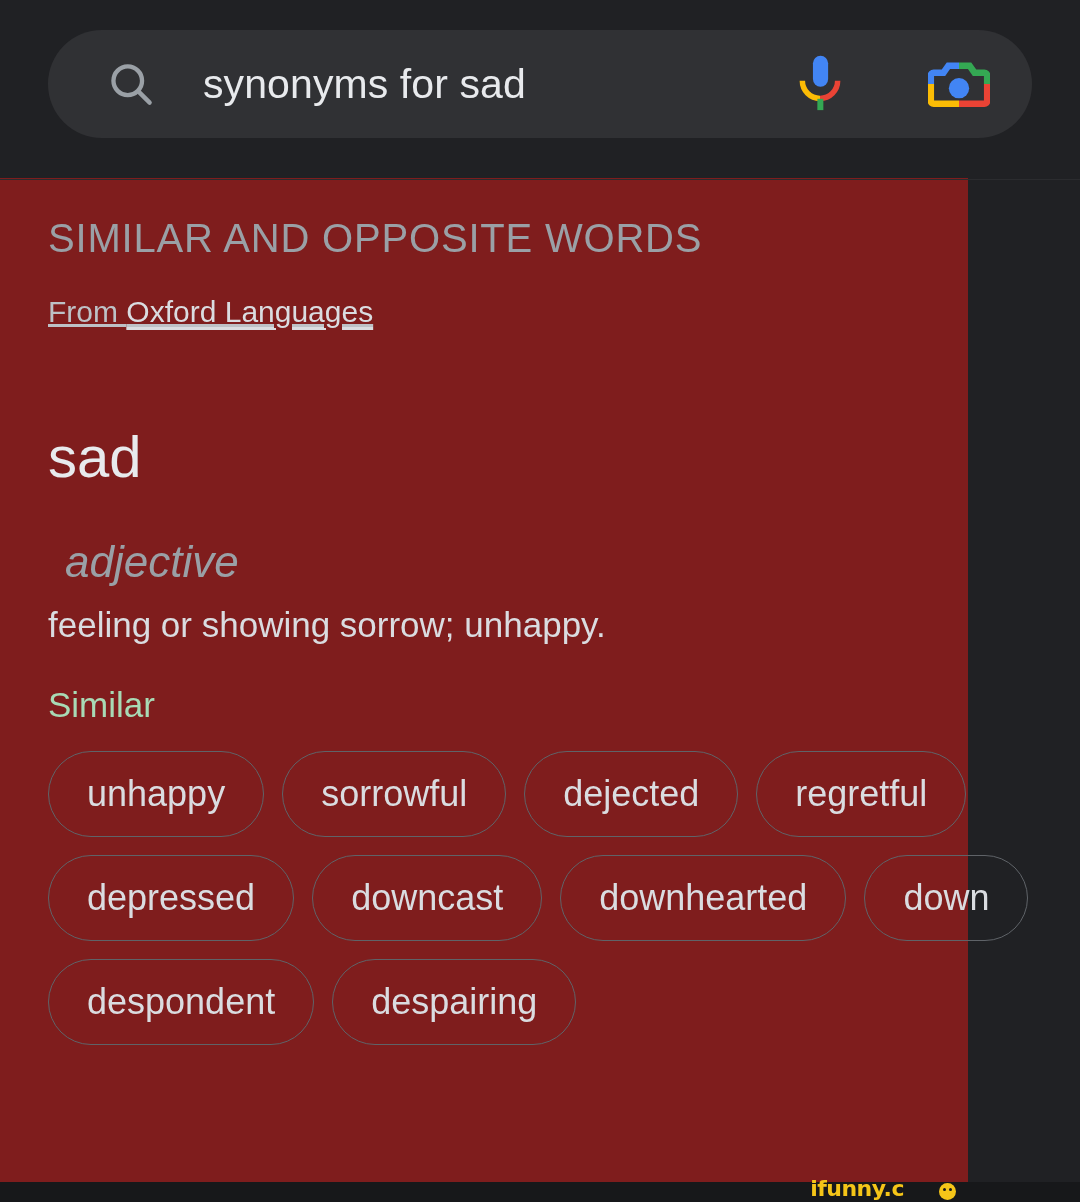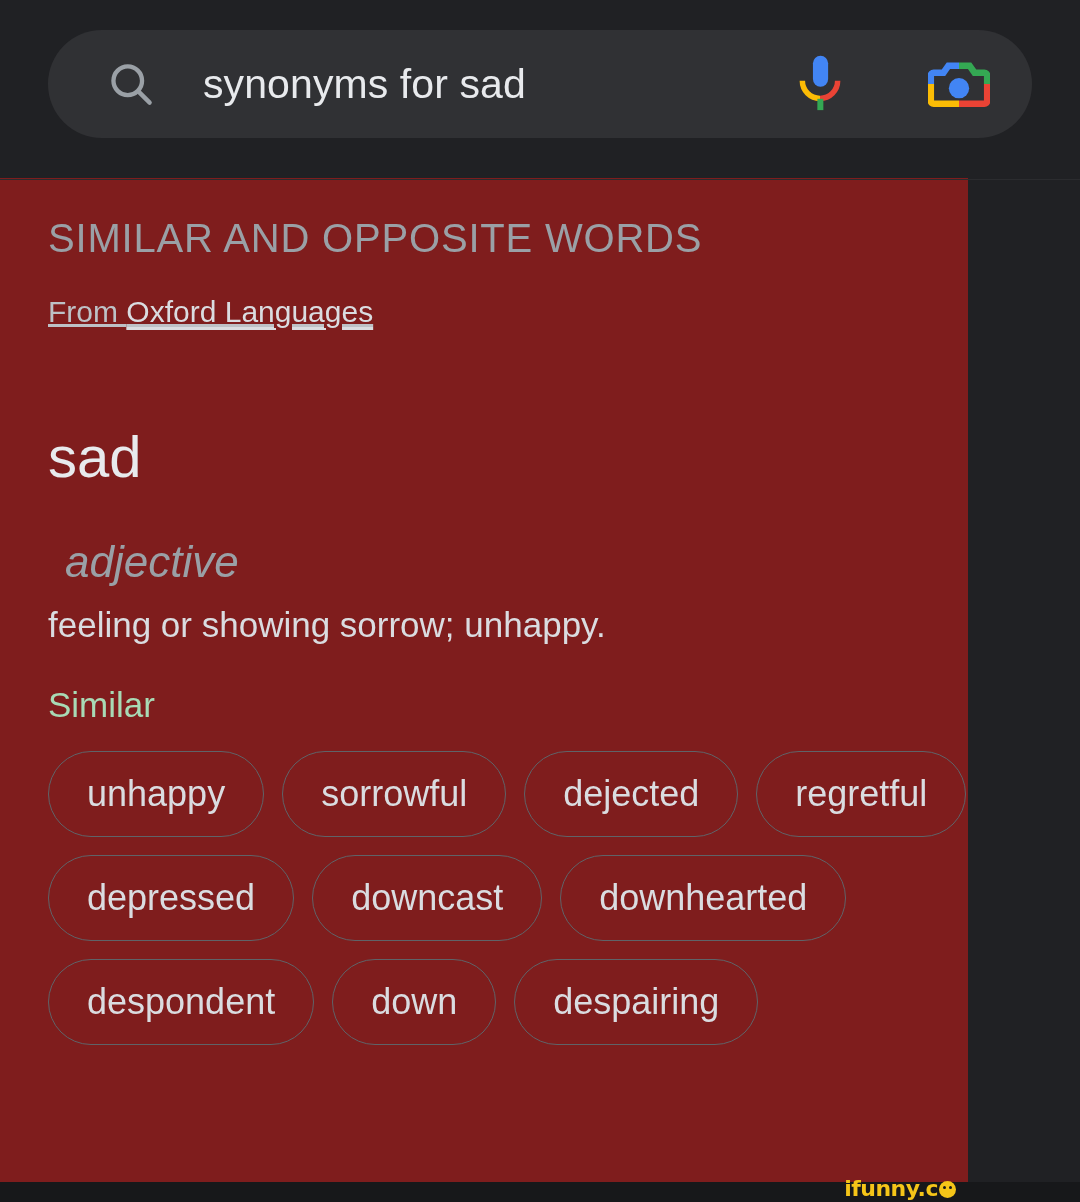--- a/index.html
+++ b/index.html
@@ -201,22 +201,23 @@
   .watermark {
     position: absolute;
     right: 12px;
     bottom: 2px;
     font-size: 22px;
     font-weight: bold;
     color: #f5c518;
     font-family: "DejaVu Sans", sans-serif;
     letter-spacing: -0.5px;
     display: flex;
-    align-items: center;
+    align-items: flex-end;
     line-height: 1;
+    gap: 34px;
   }
   .watermark .smiley {
     display: inline-block;
     width: 17px;
     height: 17px;
     border-radius: 50%;
     background: #f5c518;
     position: relative;
     margin-left: 1px;
   }
@@ -307,22 +308,22 @@
     <div class="similar-label">Similar</div>
 
     <div class="chips" id="chips">
         <div class="chip">unhappy</div>
         <div class="chip">sorrowful</div>
         <div class="chip">dejected</div>
         <div class="chip">regretful</div>
         <div class="chip">depressed</div>
         <div class="chip">downcast</div>
         <div class="chip">downhearted</div>
+        <div class="chip">down</div>
         <div class="chip">despondent</div>
-        <div class="chip">down</div>
         <div class="chip">despairing</div>
       </div>
 
   </div>
 
   <div class="bottom-bar"></div>
   <div class="watermark">
     <span>ifunny.c</span>
     <span class="smiley"></span>
   </div>

